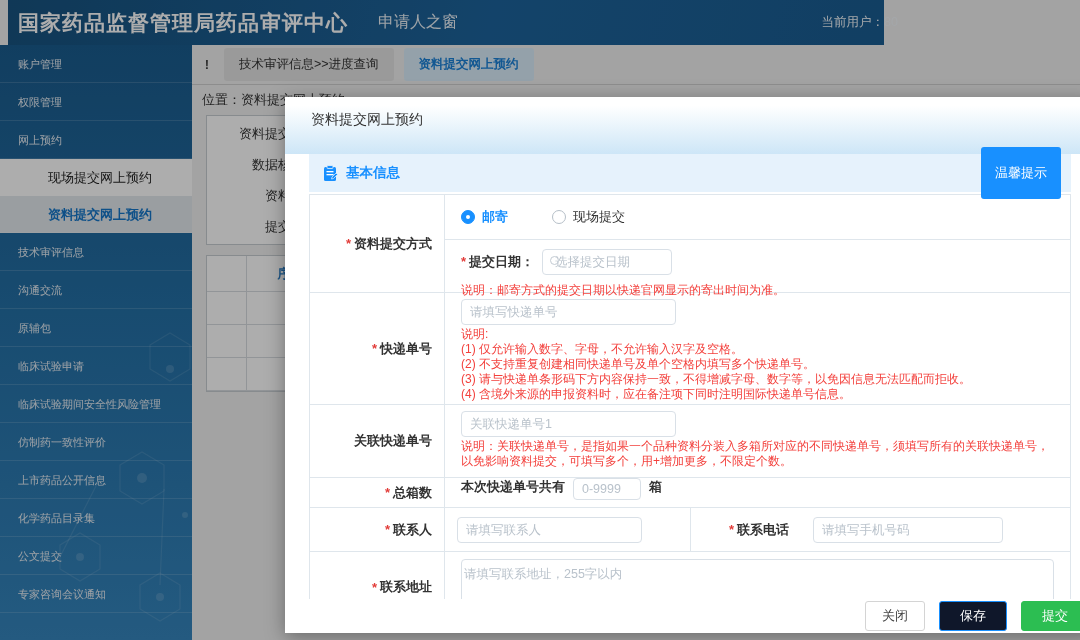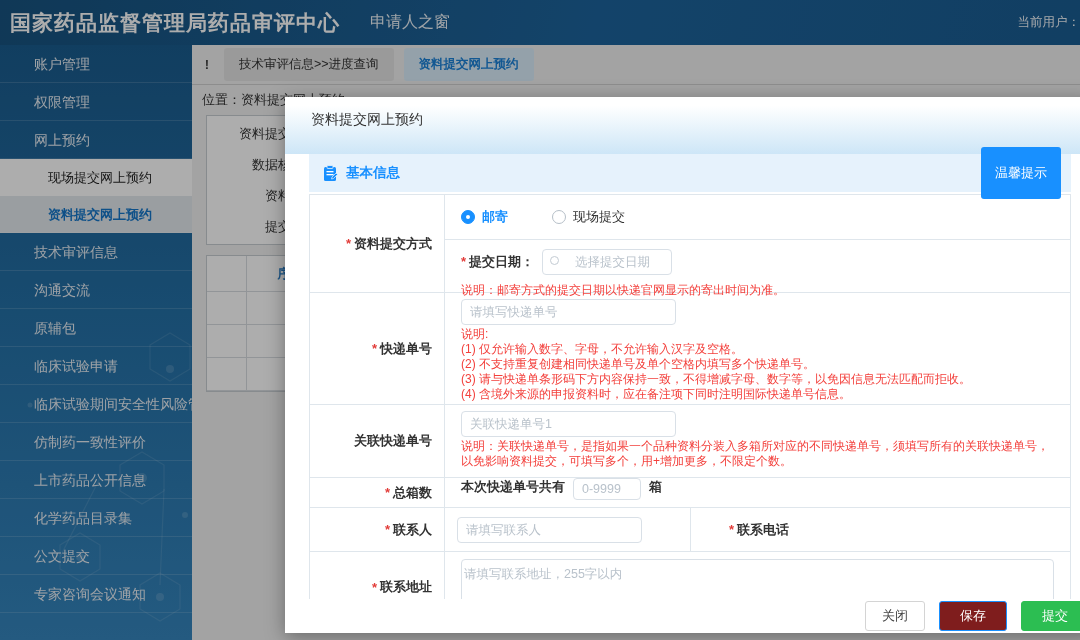--- a/index.html
+++ b/index.html
@@ -4,37 +4,37 @@
 <style>
   * { margin:0; padding:0; box-sizing:border-box; }
   html,body { background:#444; }
   .screen {
     position:relative; width:1080px; height:640px; overflow:hidden;
     font-family:"Liberation Sans","DejaVu Sans",sans-serif;
     background:#f0f0f0;
   }
   
   .app-header {
-    position:absolute; top:0; left:0; width:1080px; height:45px;
+    position:absolute; top:0; left:8px; width:876px; height:45px;
     background:linear-gradient(105deg,#185380 0%,#1d649c 55%,#1a5d92 100%);
     display:flex; align-items:center; color:#fff; z-index:1;
   }
   .app-title { font-size:21px; font-weight:bold; letter-spacing:1px; padding-left:10px; }
   .app-subtitle { font-size:16px; margin-left:30px; color:#eaf1f7; }
   .user-info { margin-left:auto; font-size:12.5px; color:#f2f6fa; white-space:nowrap; margin-right:-14px; }
   
   .sidebar {
     position:absolute; left:0; top:45px; width:192px; height:595px;
     background:linear-gradient(180deg,#1a5c8e 0%,#2470a6 45%,#3585bd 100%);
     z-index:1; overflow:hidden;
   }
   .pattern { position:absolute; inset:0; pointer-events:none; }
   .nav { position:relative; }
   .nav-item {
-    height:38px; line-height:38px; padding-left:34px; font-size:14px;
+    height:38px; line-height:38px; padding-left:18px; font-size:11px;
     color:#e8eef4; border-bottom:1px solid rgba(255,255,255,0.14);
     white-space:nowrap; overflow:hidden; cursor:pointer;
   }
   .nav-sub { height:37px; line-height:37px; padding-left:48px; font-size:13px; }
   .nav-sub.plain { background:#ffffff; color:#262626; }
   .nav-sub.active { background:#e3e9ee; color:#1677c9; font-weight:bold; }
   
   .content { position:absolute; left:192px; top:45px; width:888px; height:595px; background:#f0f0f0; }
   .tabbar { height:40px; border-bottom:1px solid #d0d0d0; display:flex; align-items:center; padding-left:8px; }
   .alert-mark { font-size:13px; font-weight:bold; color:#444; width:14px; text-align:center; }
@@ -93,41 +93,41 @@
   .sub-date { display:flex; align-items:center; padding:9px 16px 4px; }
   .sub-date-label { font-size:13px; font-weight:bold; color:#333; }
   .note { font-size:12px; color:#f3403c; line-height:15px; padding:4px 16px 6px; }
   .note-tight { padding:2px 16px 6px; }
   input, textarea { font-family:inherit; outline:none; }
   .tin {
     border:1px solid #d9e0e7; border-radius:4px; padding:5px 8px; font-size:12.5px; color:#333; background:#fff;
   }
   .tin::placeholder, textarea::placeholder { color:#b9c2cb; }
   .date-wrap { position:relative; margin-left:8px; }
-  .date-input { width:130px; padding-left:32px; }
+  .date-input { width:130px; padding-left:12px; }
   .clock { position:absolute; left:8px; top:7px; width:9px; height:9px; border:1px solid #c3cbd3; border-radius:50%; }
   .pad-row { padding:6px 16px 0; }
   .wide-input { width:215px; }
   .boxes-row { height:30px; display:flex; align-items:flex-start; padding:0 16px; font-size:13px; font-weight:bold; color:#333; }
   .boxes-input { width:68px; margin:0 8px; padding:3px 8px; }
   .contact-row { height:44px; }
   .contact-cell { display:flex; align-items:center; padding:0 12px; border-right:1px solid #dfe6ec; width:246px; min-width:246px; }
   .contact-cell2 { display:flex; align-items:center; padding:0 12px; flex:1; }
   .contact-input { width:185px; }
   .phone-input { width:190px; }
   .addr-row { height:70px; }
   .addr-cell { padding:7px 16px; flex:1; }
   .addr-textarea { width:100%; height:52px; resize:none; border:1px solid #d9e0e7; border-radius:4px; padding:6px 2px; font-size:12.5px; }
   .modal-footer {
     margin-top:auto; height:34px; display:flex; align-items:center; justify-content:flex-end;
     gap:14px; padding-right:6px; background:#fff;
   }
   .btn { font-size:13px; border-radius:3px; cursor:pointer; font-family:inherit; padding:5px 16px; }
   .btn-close { background:#fff; border:1px solid #d4d4d4; color:#404040; }
-  .btn-save { background:#7f1d1d; border:1px solid #1890ff; color:#fff; padding:5px 20px; }
+  .btn-save { background:#0f172a; border:1px solid #1890ff; color:#fff; padding:5px 20px; }
   .btn-submit { background:#2cbe52; border:1px solid #2cbe52; color:#fff; padding:5px 20px; }
 </style>
 </head>
 <body>
 
 <div class="screen">
 
   <div class="app-header">
     <div class="app-title">国家药品监督管理局药品审评中心</div>
     <div class="app-subtitle">申请人之窗</div>
@@ -299,20 +299,23 @@
               <span class="req">*</span>
               <span>联系人</span>
             </div>
             <div class="contact-cell">
               <input class="tin contact-input" placeholder="请填写联系人" style="">
             </div>
             <div class="flabel flabel2">
               <span class="req">*</span>
               <span>联系电话</span>
             </div>
+            <div class="contact-cell2">
+              <input class="tin phone-input" placeholder="请填写手机号码" style="">
+            </div>
           </div>
 
           <div class="frow addr-row" style="border-bottom:none;">
             <div class="flabel">
               <span class="req">*</span>
               <span>联系地址</span>
             </div>
             <div class="addr-cell">
               <textarea class="addr-textarea" placeholder="请填写联系地址，255字以内" style=""></textarea>
             </div>

